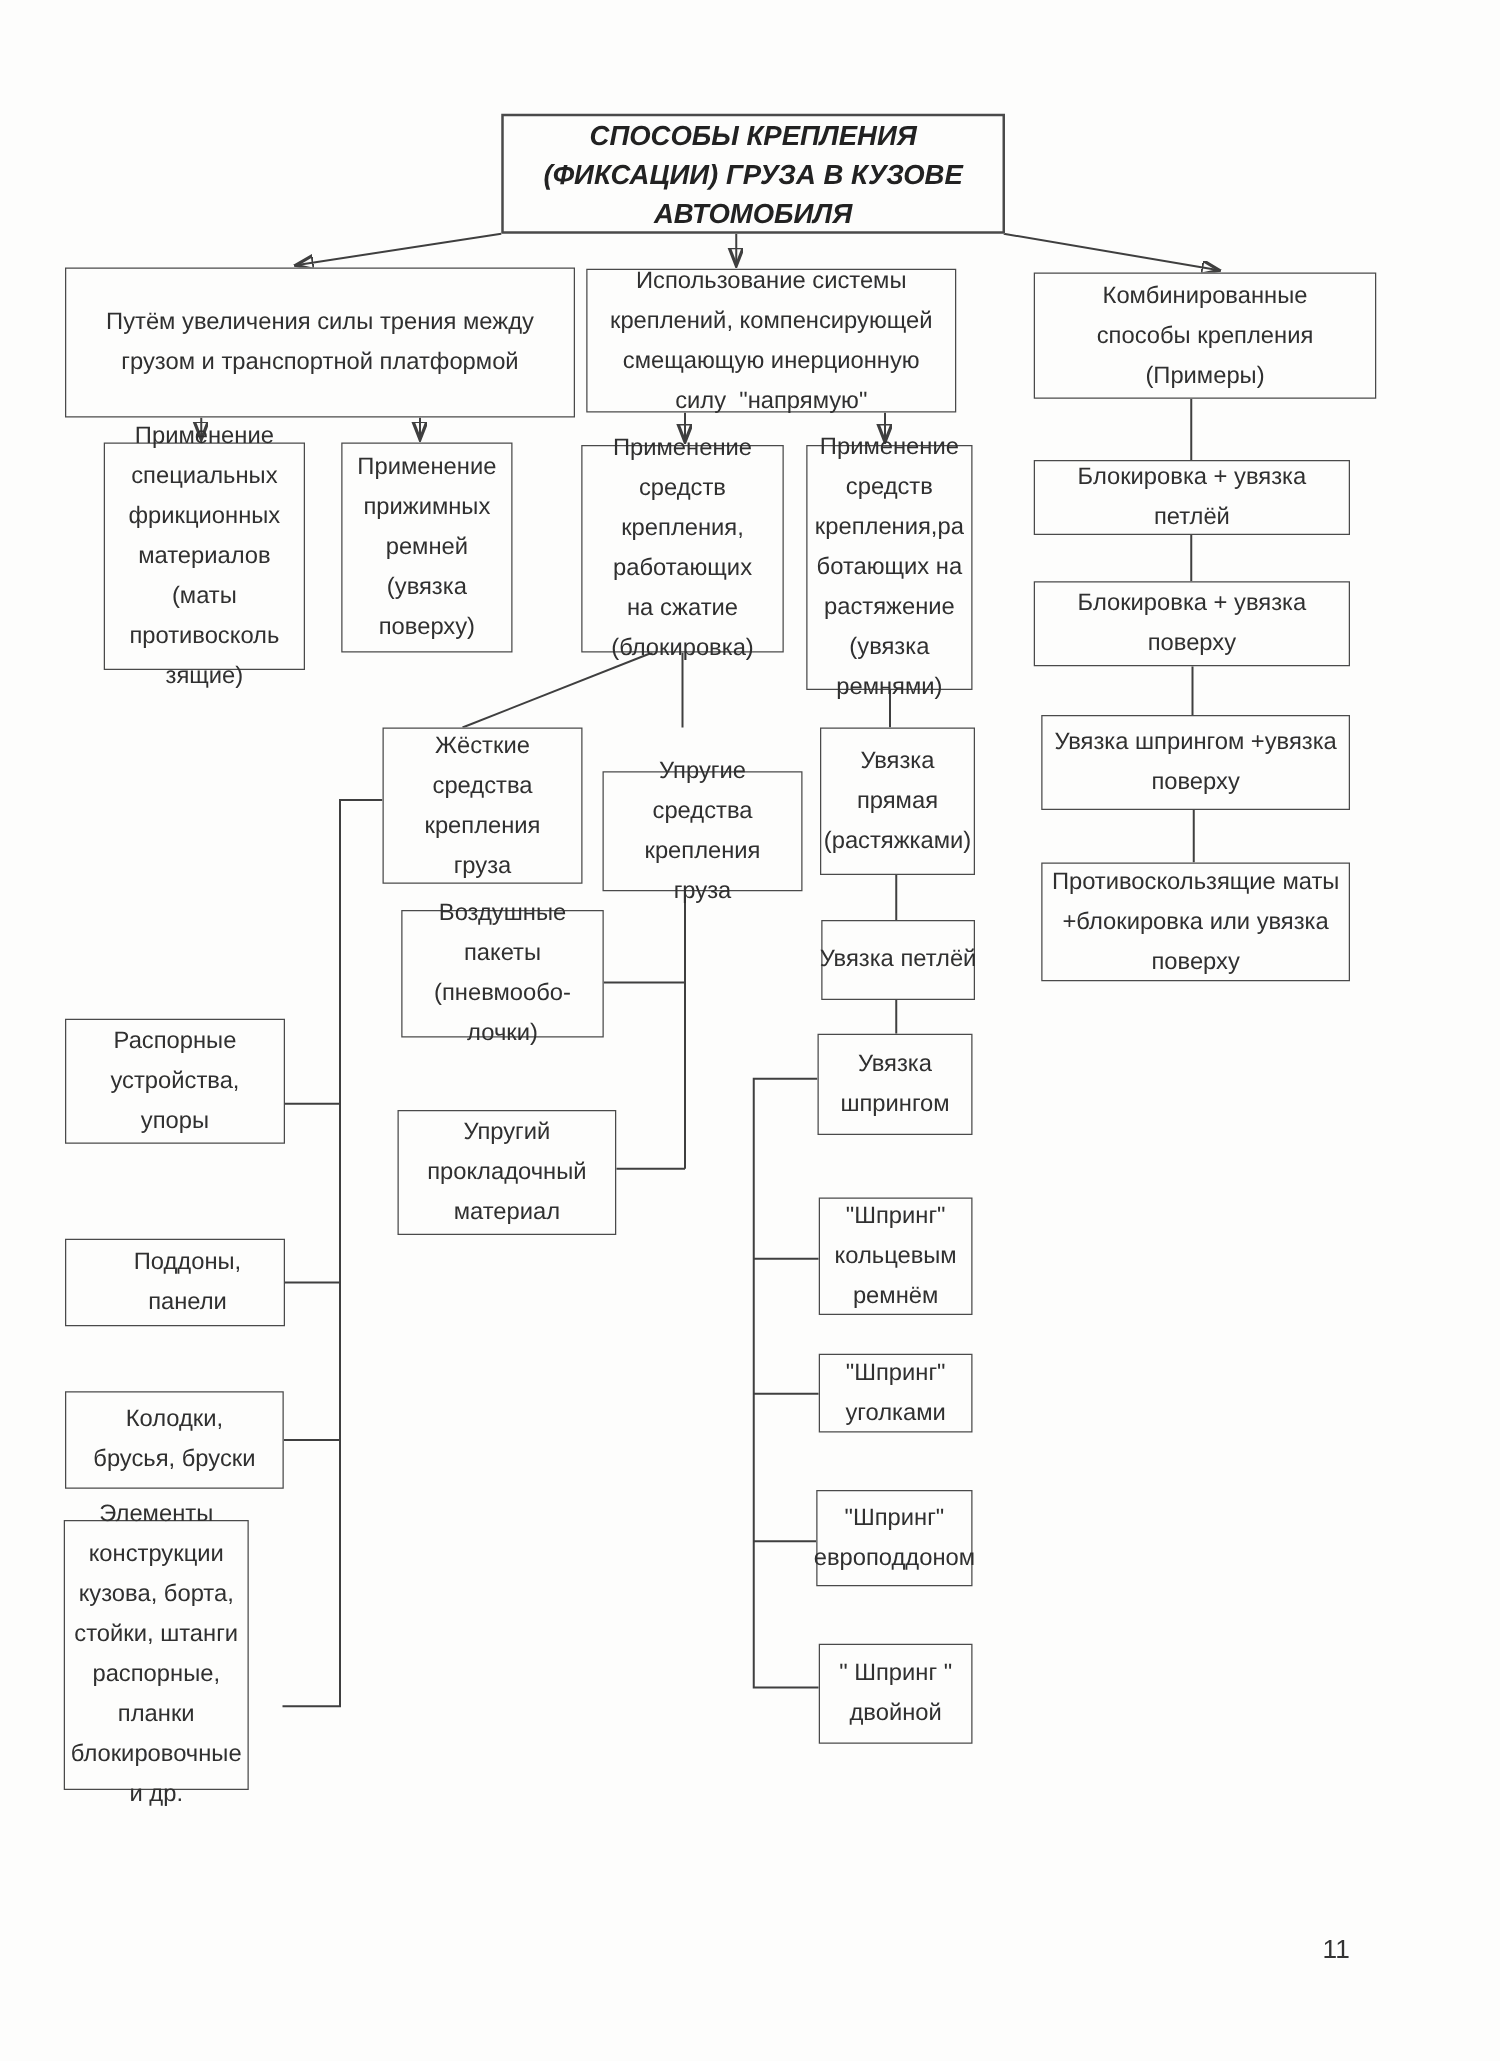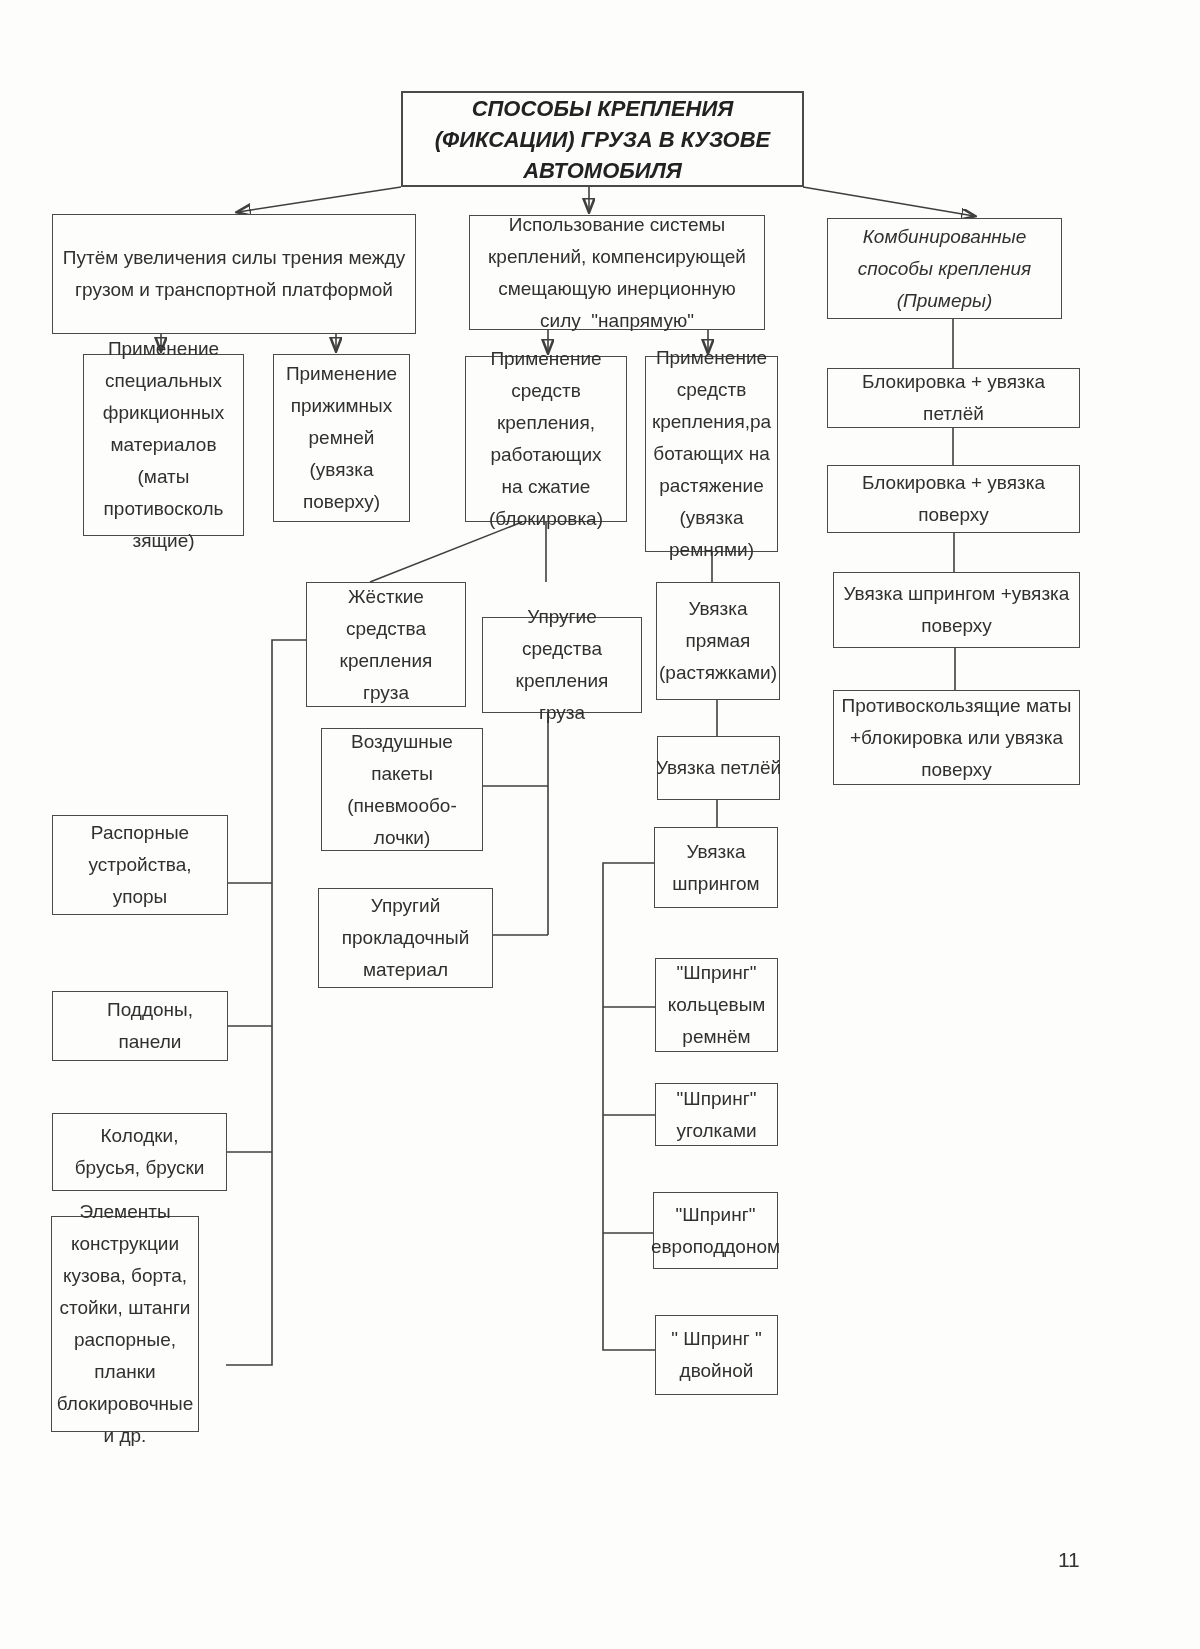--- a/index.html
+++ b/index.html
@@ -73,27 +73,27 @@
       <path d="M227,1152 L272,1152"></path>
       <path d="M654,863 L603,863 L603,1350 L655,1350"></path>
       <path d="M603,1007 L655,1007"></path>
       <path d="M603,1115 L655,1115"></path>
       <path d="M603,1233 L653,1233"></path>
     </svg>
   <div id="nodes">
       <div class="node title-node" style="left: 401px; top: 91px; width: 403px; height: 96px;">СПОСОБЫ КРЕПЛЕНИЯ
 (ФИКСАЦИИ) ГРУЗА В КУЗОВЕ
 АВТОМОБИЛЯ</div>
-      <div class="node" style="left: 52px; top: 214px; width: 364px; height: 120px;">Путём увеличения силы трения между
+      <div class="node" style="left: 52px; top: 214px; width: 408px; height: 120px;">Путём увеличения силы трения между
 грузом и транспортной платформой</div>
       <div class="node" style="left: 469px; top: 215px; width: 296px; height: 115px;">Использование системы
 креплений, компенсирующей
 смещающую инерционную
 силу  "напрямую"</div>
-      <div class="node" style="left: 827px; top: 218px; width: 235px; height: 101px; font-style: italic;">Комбинированные
+      <div class="node" style="left: 827px; top: 218px; width: 274px; height: 101px;">Комбинированные
 способы крепления
 (Примеры)</div>
       <div class="node" style="left: 83px; top: 354px; width: 161px; height: 182px;">Применение
 специальных
 фрикционных
 материалов
 (маты
 противосколь
 зящие)</div>
       <div class="node" style="left: 273px; top: 354px; width: 137px; height: 168px;">Применение
@@ -127,21 +127,21 @@
 средства
 крепления
 груза</div>
       <div class="node" style="left: 482px; top: 617px; width: 160px; height: 96px;">Упругие
 средства
 крепления
 груза</div>
       <div class="node" style="left: 656px; top: 582px; width: 124px; height: 118px;">Увязка
 прямая
 (растяжками)</div>
-      <div class="node" style="left: 321px; top: 728px; width: 162px; height: 123px;">Воздушные
+      <div class="node" style="left: 321px; top: 728px; width: 162px; height: 102px;">Воздушные
 пакеты
 (пневмообо-
 лочки)</div>
       <div class="node" style="left: 318px; top: 888px; width: 175px; height: 100px;">Упругий
 прокладочный
 материал</div>
       <div class="node" style="left: 657px; top: 736px; width: 123px; height: 64px;">Увязка петлёй</div>
       <div class="node" style="left: 654px; top: 827px; width: 124px; height: 81px;">Увязка
 шпрингом</div>
       <div class="node" style="left: 655px; top: 958px; width: 123px; height: 94px;">"Шпринг"

